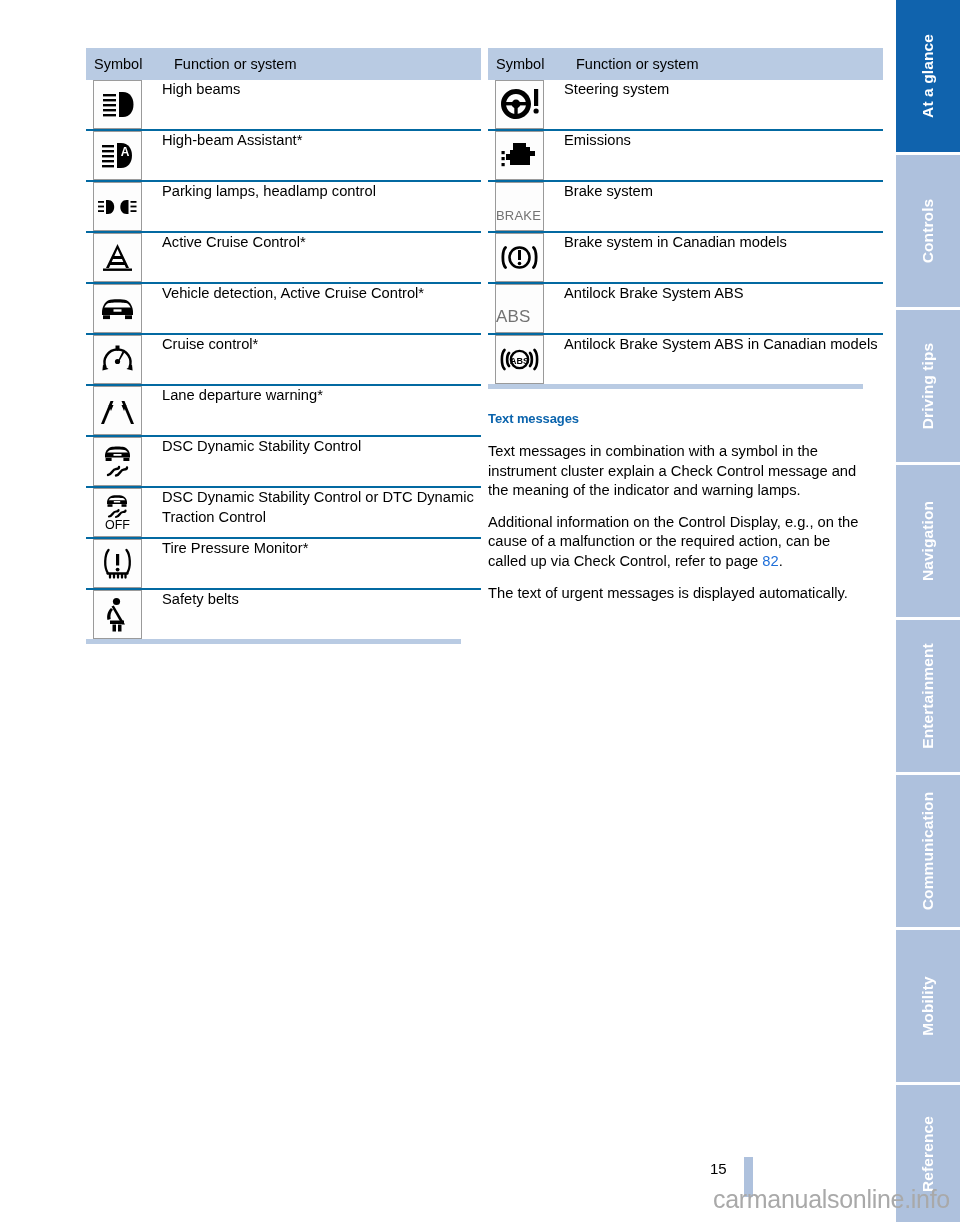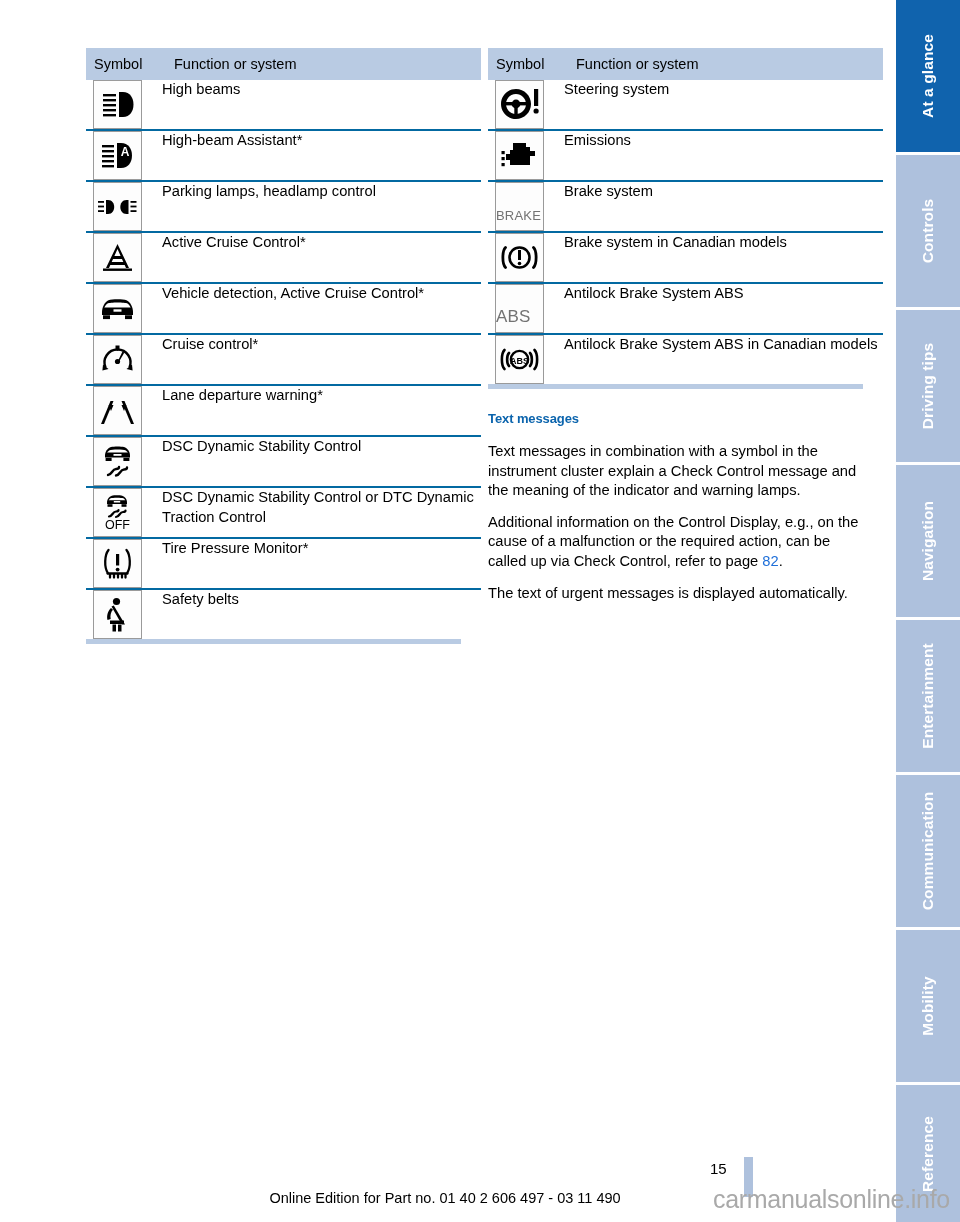--- a/index.html
+++ b/index.html
@@ -551,16 +551,15 @@
     <div class="rtab" style="top:930px;height:155px;">
       <span class="lbl">Mobility</span>
     </div>
     <div class="rtab" style="top:1085px;height:137px;border-bottom:none;">
       <span class="lbl">Reference</span>
     </div>
   </div>
 
   <div id="pagebar"></div>
   <div id="pagenum">15</div>
-  <div id="footline">Online Edition for Part no. 01 40 2 606 497 - 03 11 490</div>
   <div id="watermark">carmanualsonline.info</div>
 
 </div>
 
 </body></html>

